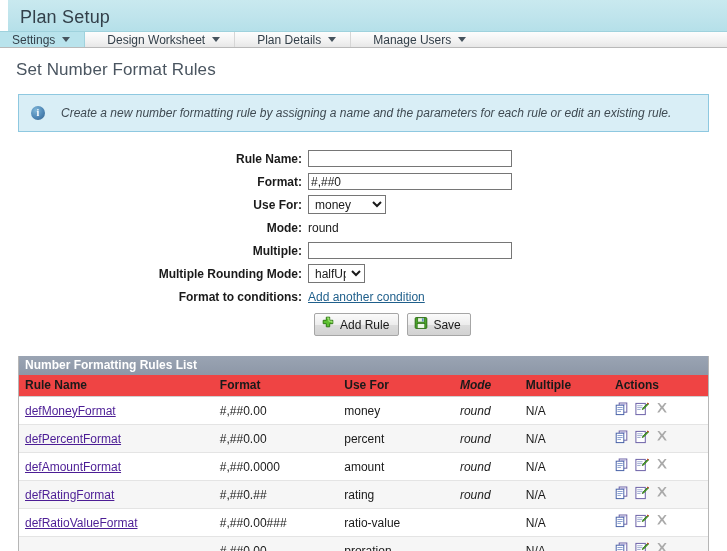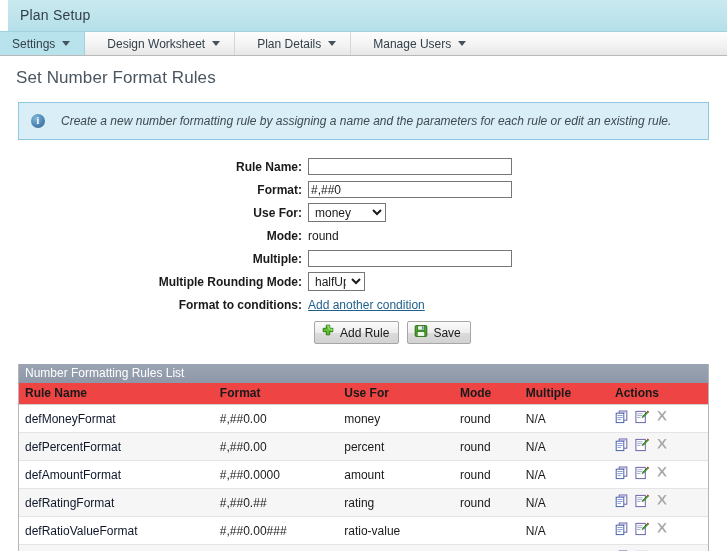--- a/index.html
+++ b/index.html
@@ -27,28 +27,28 @@
   #app-header .edge {
     position: absolute;
     left: 0; top: 0; bottom: 0;
     width: 8px;
     background: #ffffff;
   }
   #app-title {
     position: absolute;
     left: 20px;
     top: 7px;
-    font-size: 14px;
+    font-size: 18px;
     color: #33404a;
     letter-spacing: .2px;
   }
 
   
   #tab-bar {
-    height: 24px;
+    height: 16px;
     background: linear-gradient(to bottom, #fdfdfd 0%, #f2f2f2 60%, #e7e7e7 100%);
     border-bottom: 1px solid #b9b9b9;
     display: flex;
     align-items: stretch;
     box-sizing: border-box;
     position: relative;
   }
   .tab {
     display: flex;
     align-items: center;
@@ -206,21 +206,21 @@
   
   #rules-panel {
     margin-top: 20px;
     border: 1px solid #b6b6b6;
     border-top: none;
     background: #ffffff;
   }
   #rules-caption {
     background: linear-gradient(to bottom, #9aa4b3 0%, #8d97a7 100%);
     color: #ffffff;
-    font-weight: normal;
+    font-weight: bold;
     font-size: 12px;
     padding: 3px 6px;
     box-sizing: border-box;
     height: 19px;
     line-height: 13px;
   }
   table#rules-table {
     width: 100%;
     border-collapse: collapse;
     font-size: 12px;
@@ -240,25 +240,26 @@
     color: #1a1a1a;
     vertical-align: middle;
     border-bottom: 1px solid #e4e4e4;
     height: 15px;
   }
   table#rules-table tbody tr.odd td { background: #ffffff; }
   table#rules-table tbody tr.even td { background: #f6f6f6; }
   .col-name  { width: 200px; padding-left: 6px !important; }
   .col-fmt   { width: 128px; }
   .col-use   { width: 120px; }
-  .col-mode  { width:  68px; }
+  .col-mode  { width:  68px; font-style: italic; }
   .col-mult  { width:  92px; }
   .col-act   { width:  95px; }
   td.col-name a {
-    color: #0f172a;
+    color: #4c1d95;
+    text-decoration: underline;
     cursor: pointer;
   }
   .actions-cell { white-space: nowrap; }
   .act-icon {
     display: inline-block;
     vertical-align: middle;
     margin-right: 6px;
     cursor: pointer;
   }
 </style>

